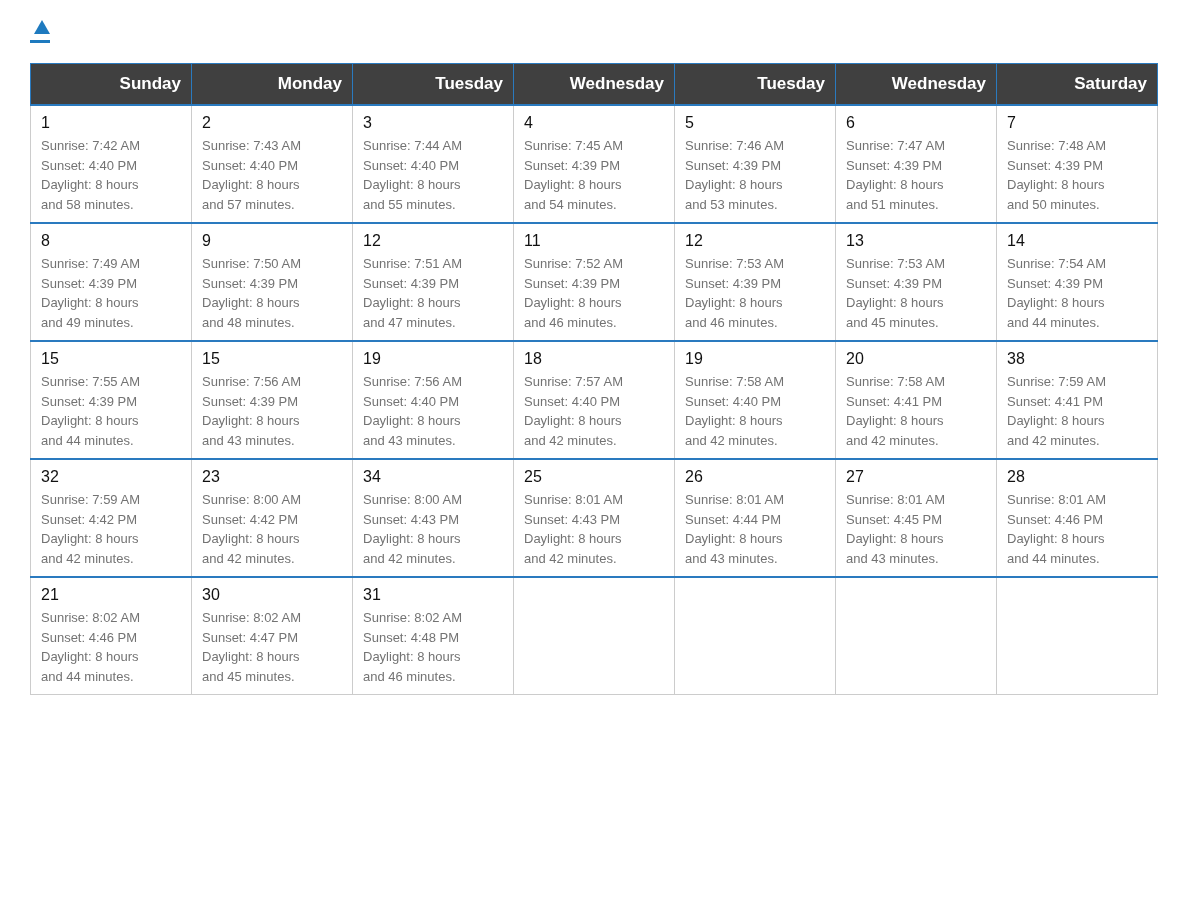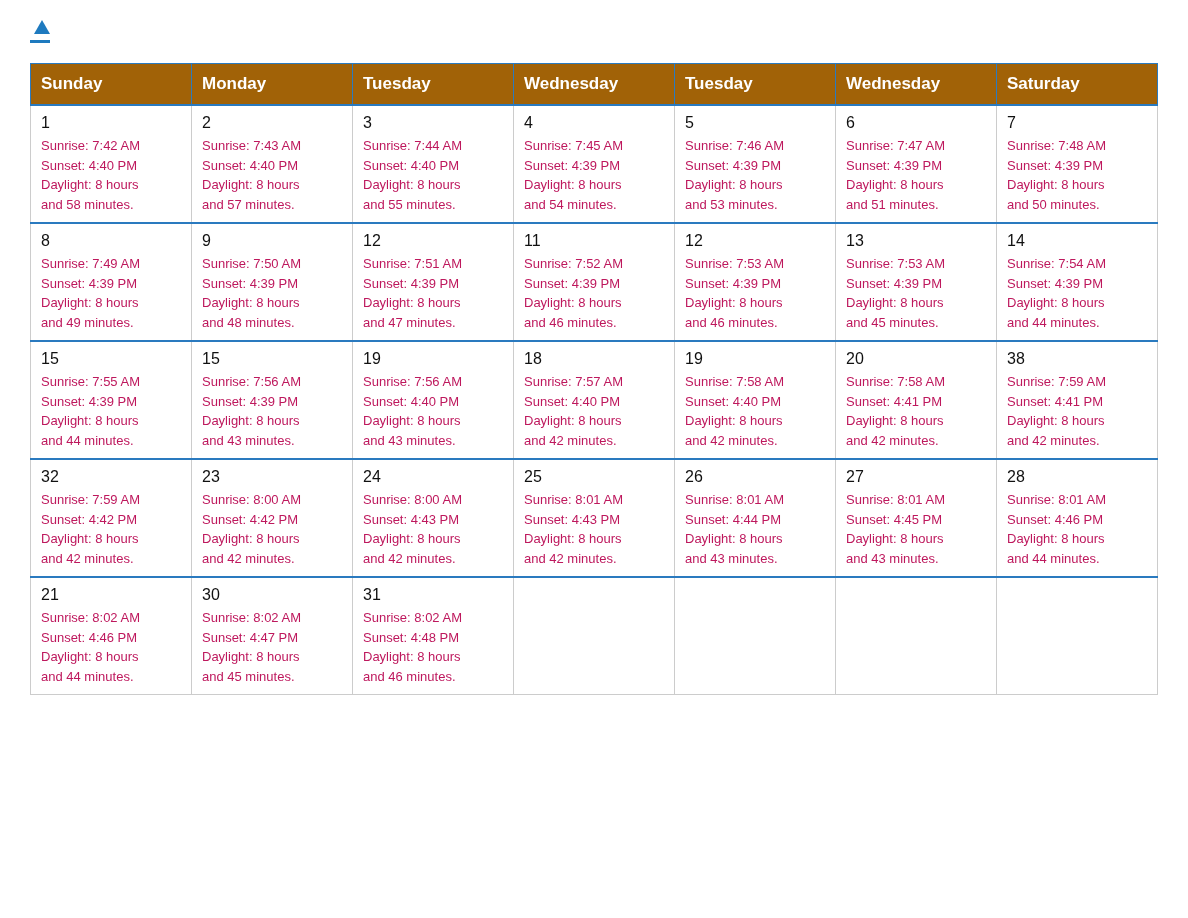--- a/index.html
+++ b/index.html
@@ -52,47 +52,47 @@
       font-size: 22px;
       color: #555;
       margin-top: 4px;
     }
     .calendar-table {
       width: 100%;
       border-collapse: collapse;
       border: 1px solid #888;
     }
     .calendar-table th {
-      background: #a16207;
+      background: #404040;
       color: #fff;
       font-size: 17px;
       font-weight: bold;
       padding: 10px 10px;
-      text-align: left;
+      text-align: right;
       border: 1px solid #2a7abf;
     }
     .calendar-table td {
       vertical-align: top;
       padding: 8px 10px;
       font-size: 13.5px;
       color: #222;
       border: 1px solid #ccc;
       width: 14.28%;
       min-height: 100px;
       height: 100px;
     }
     .day-number {
       font-size: 16px;
       font-weight: normal;
       color: #111;
       margin-bottom: 4px;
     }
     .day-info {
       font-size: 13px;
-      color: #be185d;
+      color: #737373;
       line-height: 1.5;
     }
     .empty-cell {
       background: #fff;
     }
     .week-row td {
       border-top: 2px solid #2a7abf;
     }
   </style>
 </head>
@@ -336,21 +336,21 @@
         <td>
           <div class="day-number">23</div>
           <div class="day-info">
             Sunrise: 8:00 AM<br>
             Sunset: 4:42 PM<br>
             Daylight: 8 hours<br>
             and 42 minutes.
           </div>
         </td>
         <td>
-          <div class="day-number">24</div>
+          <div class="day-number">34</div>
           <div class="day-info">
             Sunrise: 8:00 AM<br>
             Sunset: 4:43 PM<br>
             Daylight: 8 hours<br>
             and 42 minutes.
           </div>
         </td>
         <td>
           <div class="day-number">25</div>
           <div class="day-info">

